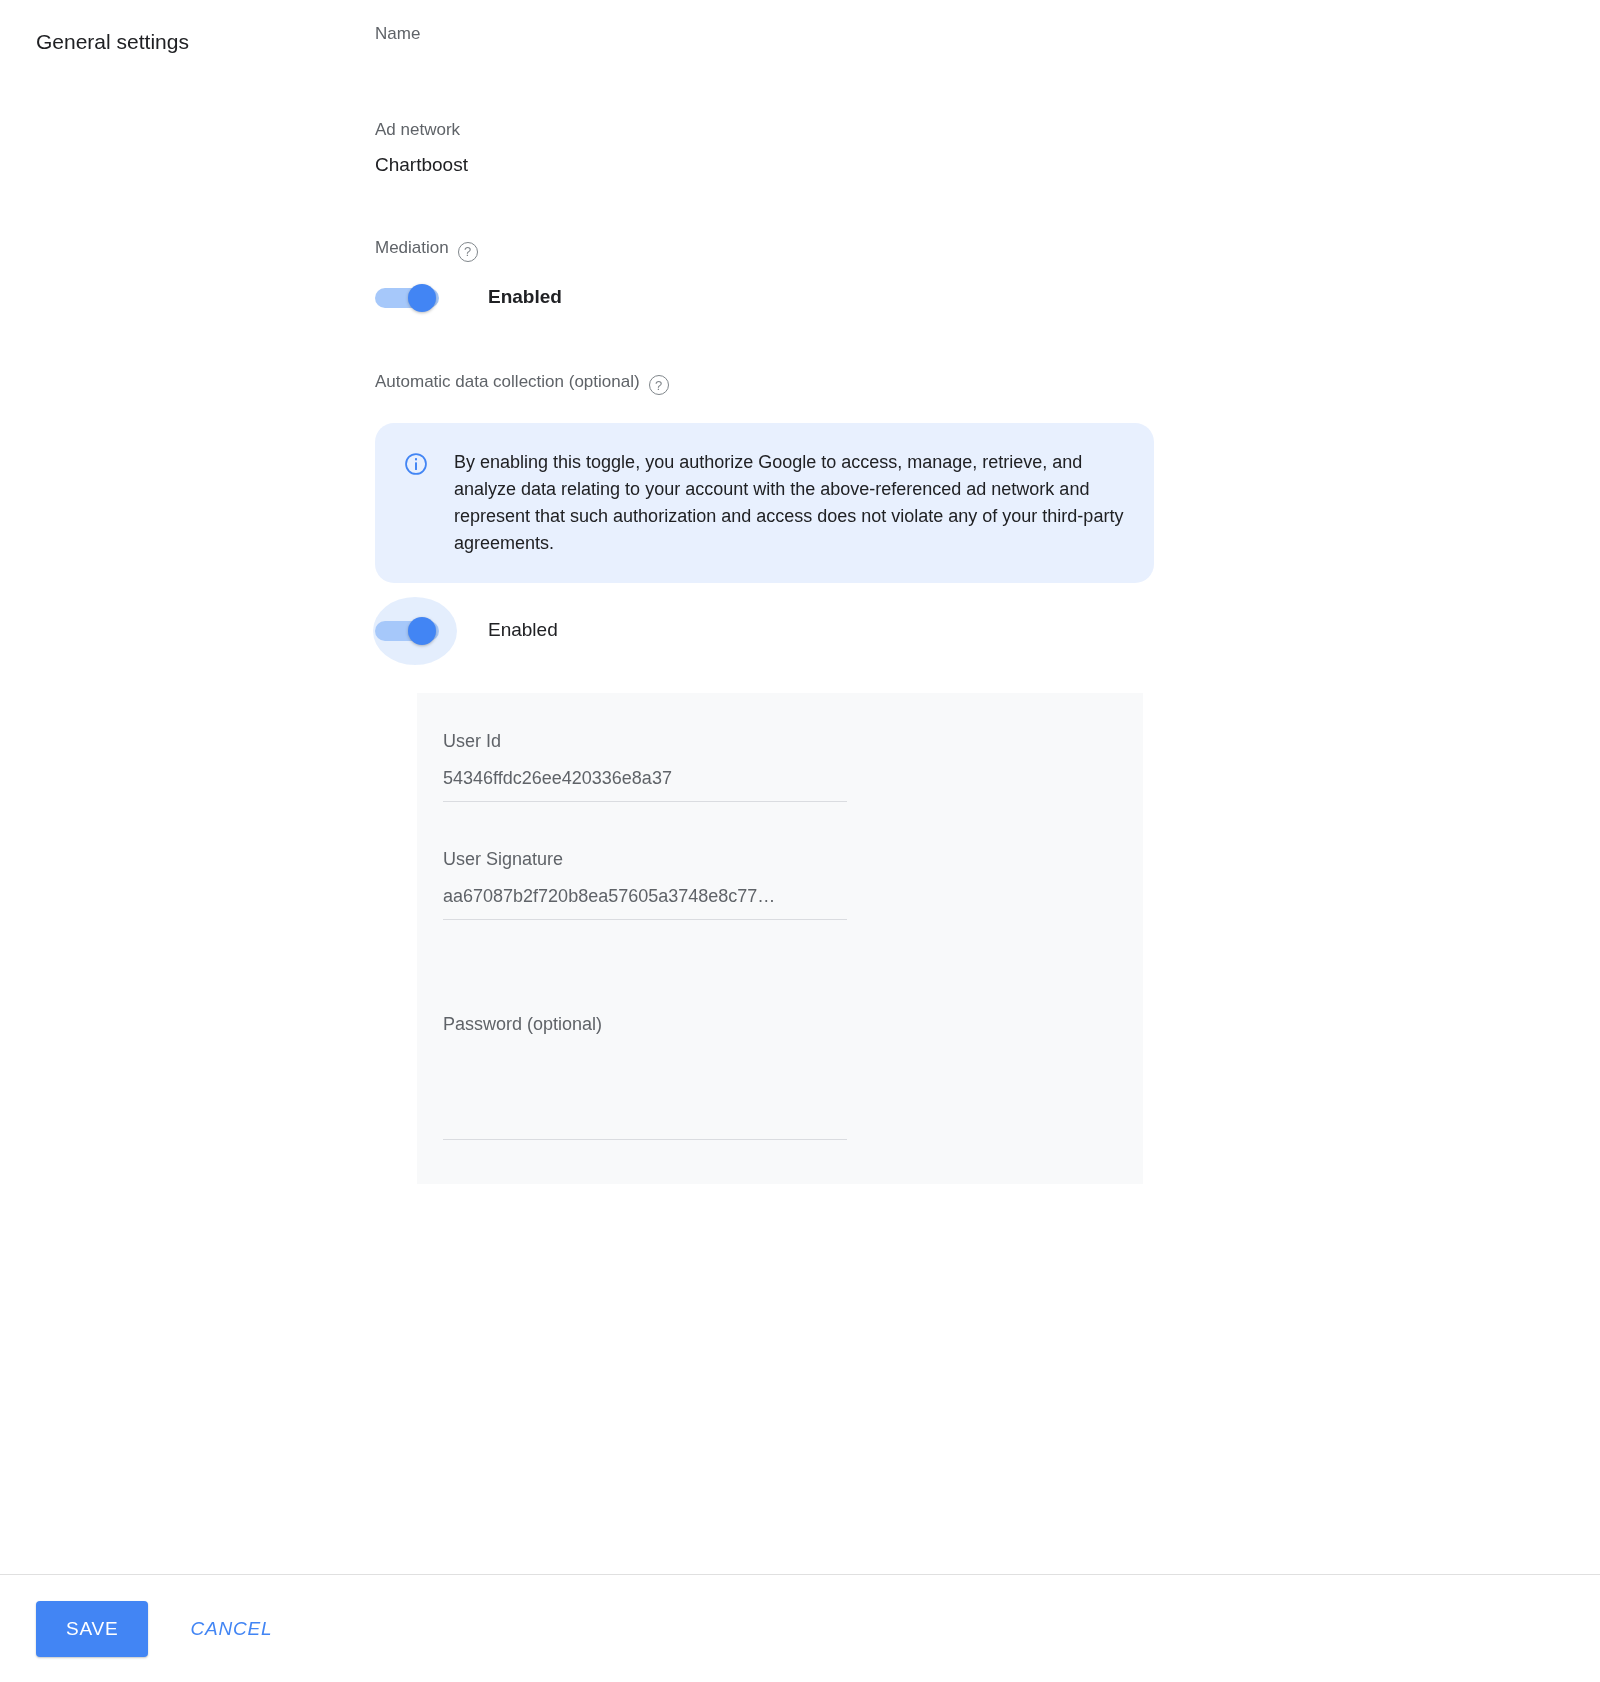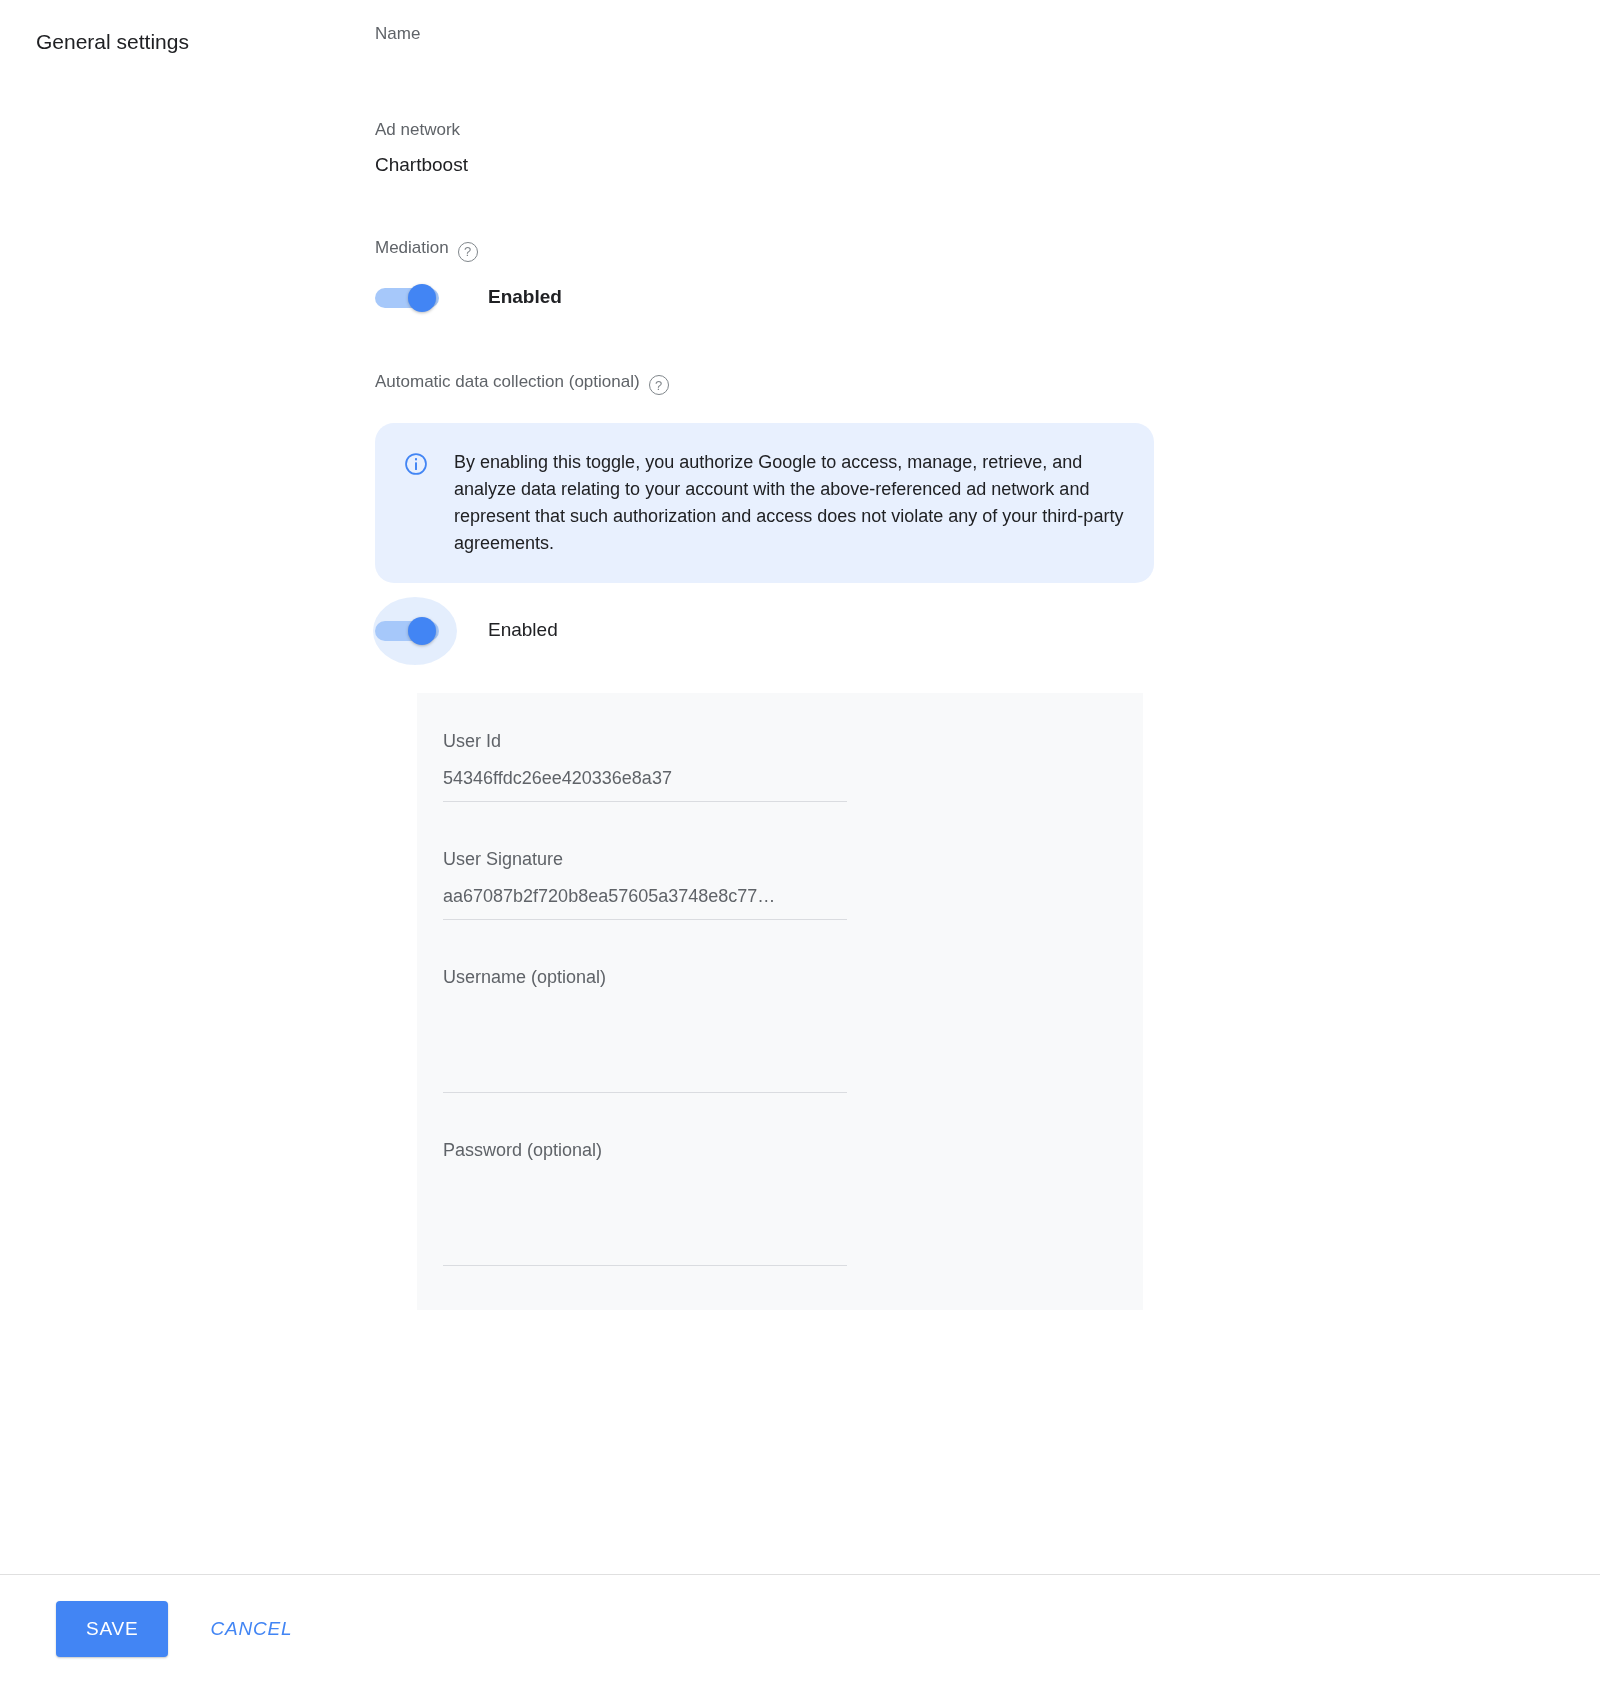--- a/index.html
+++ b/index.html
@@ -227,21 +227,20 @@
     color: #fff;
     border: none;
     border-radius: 4px;
     font-size: 19px;
     font-weight: 500;
     letter-spacing: 0.8px;
     padding: 17px 30px;
     cursor: pointer;
     font-family: "Liberation Sans", sans-serif;
     box-shadow: 0 1px 2px rgba(60,64,67,0.3);
-    margin-left: 20px;
   }
   .cancel-btn {
     margin-left: 28px;
     background: transparent;
     color: #4285f4;
     border: none;
     font-size: 19px;
     font-weight: 500;
     letter-spacing: 0.8px;
     padding: 17px 14px;
@@ -324,25 +323,20 @@
 
         <div class="cred-gap"></div>
 
         <div class="cred-field">
           <div class="cred-label">User Signature</div>
           <input class="cred-input" type="text" value="aa67087b2f720b8ea57605a3748e8c77…" style="">
         </div>
 
         <div class="cred-gap"></div>
 
-        <div class="cred-field">
-          <div class="cred-label">Username (optional)</div>
-          <div class="cred-gap-empty"></div>
-          <input class="cred-input" type="text" value="" style="">
-        </div>
 
         <div class="cred-gap"></div>
 
         <div class="cred-field">
           <div class="cred-label">Password (optional)</div>
           <div class="cred-gap-empty"></div>
           <input class="cred-input" type="password" value="" style="">
         </div>
 
       </div>

